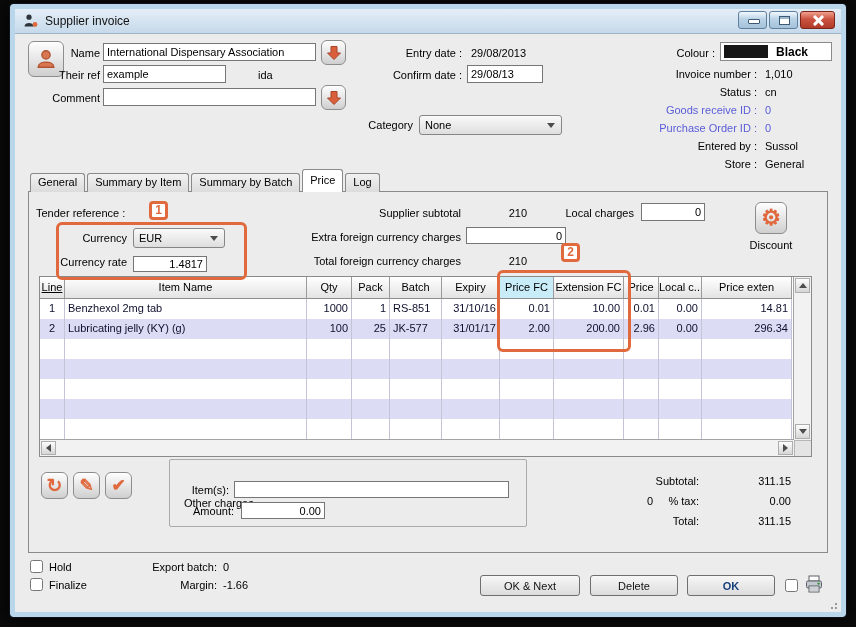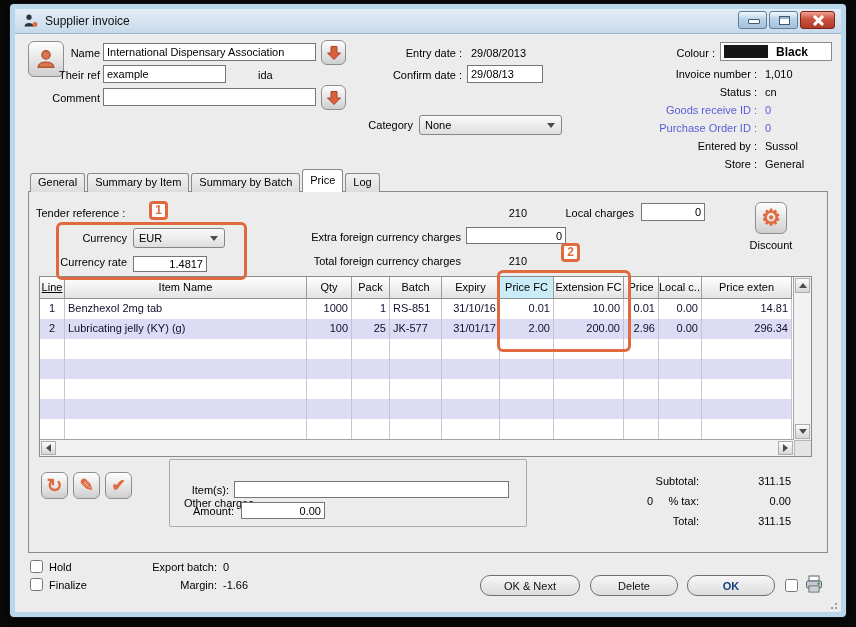--- a/index.html
+++ b/index.html
@@ -20,21 +20,21 @@
   .glyph-x:after{transform:rotate(-45deg);}
   .client{position:absolute;left:0;right:0;top:24px;bottom:0;background:#ececec;border-top:1px solid #9db3c6;}
 
   .lbl{position:absolute;font-size:11px;color:#000;text-align:right;white-space:nowrap;}
   .lbl.left{text-align:left;}
   .val{position:absolute;font-size:11px;color:#000;white-space:nowrap;}
   .val.link{color:var(--link);}
   .tin{position:absolute;background:#fff;border:1px solid #767676;font-family:"Liberation Sans",sans-serif;font-size:11px;padding:1px 3px;box-sizing:border-box;}
   .tin.num{text-align:right;}
   .btn3d{position:absolute;background:linear-gradient(#fefefe,#cfcfcf);border:1px solid #8d8d8d;border-radius:6px;box-shadow:inset 0 1px 0 #fff;display:flex;align-items:center;justify-content:center;cursor:pointer;box-sizing:border-box;}
-  .push{position:absolute;background:linear-gradient(#f7f7f7,#dcdcdc);border:1px solid #6f6f6f;border-radius:10px;font-family:"Liberation Sans",sans-serif;font-size:11px;color:#111;cursor:pointer;box-sizing:border-box;}
+  .push{position:absolute;background:linear-gradient(#f7f7f7,#dcdcdc);border:1px solid #6f6f6f;border-radius:3px;font-family:"Liberation Sans",sans-serif;font-size:11px;color:#111;cursor:pointer;box-sizing:border-box;}
   .push.default{color:#163f7c;font-weight:bold;}
   .ddl{position:absolute;box-sizing:border-box;background:linear-gradient(#fafafa,#dedede);border:1px solid #868686;border-radius:3px;font-size:11px;line-height:17px;padding:0 18px 0 5px;cursor:pointer;overflow:hidden;white-space:nowrap;}
   .tri-down{width:0;height:0;border-left:4px solid transparent;border-right:4px solid transparent;border-top:5px solid #4c4c4c;}
   .tri-up{width:0;height:0;border-left:4px solid transparent;border-right:4px solid transparent;border-bottom:5px solid #4c4c4c;}
   .tri-left{width:0;height:0;border-top:4px solid transparent;border-bottom:4px solid transparent;border-right:5px solid #4c4c4c;}
   .tri-right{width:0;height:0;border-top:4px solid transparent;border-bottom:4px solid transparent;border-left:5px solid #4c4c4c;}
   .ddl .tri-down{position:absolute;right:6px;top:7px;}
   .cb{position:absolute;width:13px;height:13px;margin:0;}
 
   .tabs{position:absolute;left:15px;top:135px;height:23px;display:flex;align-items:flex-end;z-index:3;}
@@ -167,20 +167,21 @@
       <div class="ann-box" style="left:27px;top:30px;width:185px;height:52px;"></div>
 
       <div class="lbl" style="left:10px;top:40px;width:88px;">Currency</div>
       <div class="ddl" style="left:104px;top:36px;width:92px;height:20px;line-height:18px;">
         <span>EUR</span>
         <span class="tri-down"></span>
       </div>
       <div class="lbl" style="left:10px;top:64px;width:88px;">Currency rate</div>
       <input class="tin num" style="left: 104px; top: 64px; width: 74px; height: 16px;" value="1.4817">
 
+      <div class="lbl" style="left:240px;top:15px;width:192px;">Supplier subtotal</div>
       <div class="val" style="left:410px;top:15px;width:88px;text-align:right;">210</div>
       <div class="lbl" style="left:240px;top:39px;width:192px;">Extra foreign currency charges</div>
       <input class="tin num" style="left: 437px; top: 35px; width: 100px; height: 17px;" value="0">
       <div class="lbl" style="left:240px;top:63px;width:192px;">Total foreign currency charges</div>
       <div class="val" style="left:410px;top:63px;width:88px;text-align:right;">210</div>
 
       <div class="lbl" style="left:500px;top:15px;width:105px;">Local charges</div>
       <input class="tin num" style="left: 612px; top: 11px; width: 64px; height: 18px;" value="0">
 
       <div class="ann-badge" style="left:532px;top:51px;">2</div>

